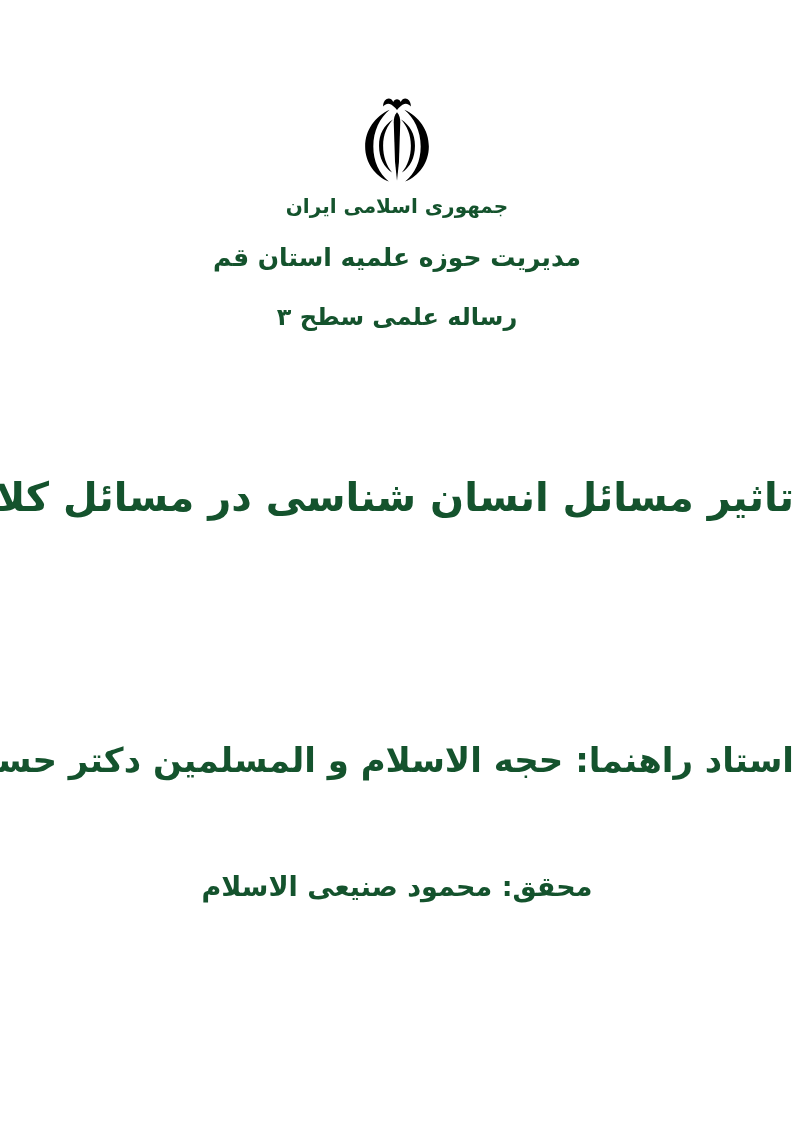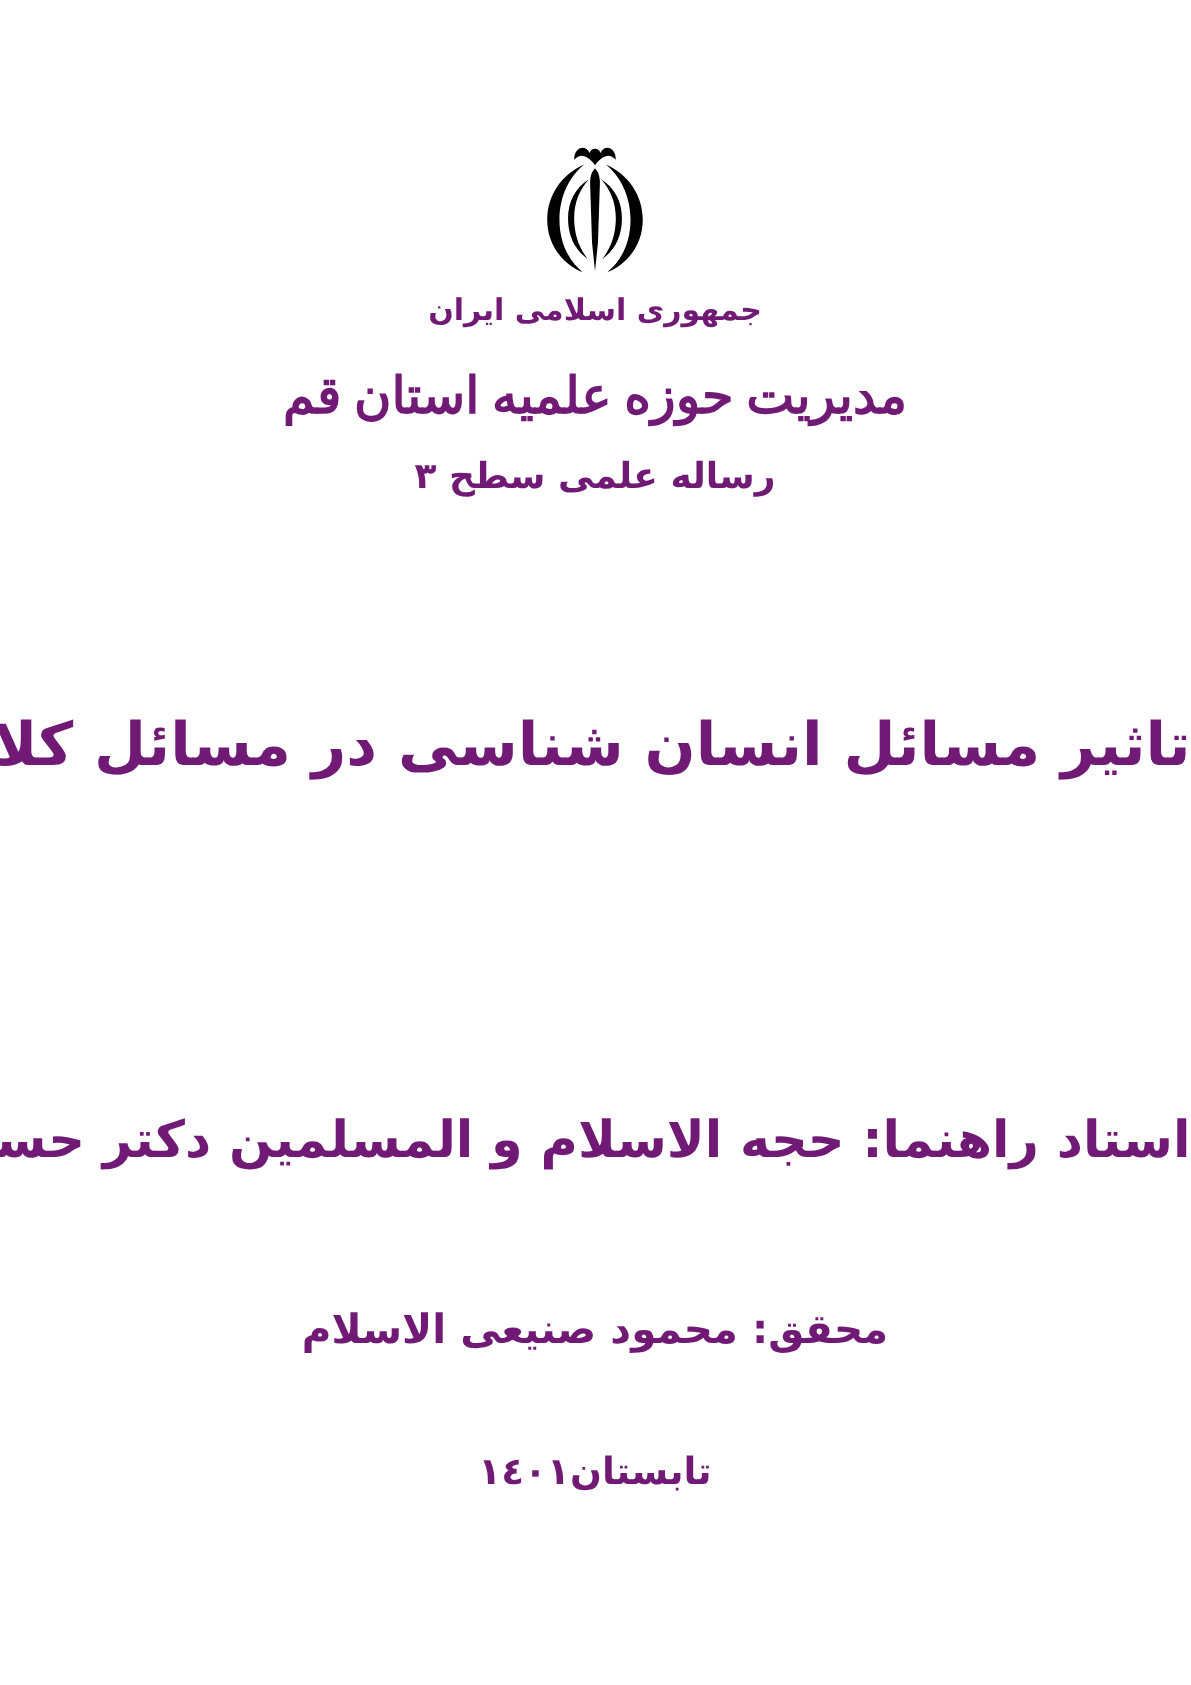--- a/index.html
+++ b/index.html
@@ -8,21 +8,21 @@
     background: #ffffff;
   }
   .page {
     position: relative;
     width: 794px;
     height: 1123px;
     margin: 0 auto;
     background: #ffffff;
     overflow: hidden;
     font-family: "DejaVu Sans", sans-serif;
-    color: #701a75;
+    color: #14532d;
     direction: rtl;
   }
   .centered-line {
     position: absolute;
     left: 0;
     width: 100%;
     text-align: center;
     font-weight: bold;
     direction: rtl;
     white-space: nowrap;
@@ -30,21 +30,21 @@
   .emblem {
     position: absolute;
     left: 50%;
     transform: translateX(-50%);
     top: 95px;
     width: 88px;
     height: 98px;
   }
   .emblem svg { display: block; width: 100%; height: 100%; }
   .country-line   { top: 194px; font-size: 20px; }
-  .org-line       { top: 243px; font-size: 34px; font-family: Liberation Serif, serif; }
+  .org-line       { top: 243px; font-size: 25px; }
   .level-line     { top: 303px; font-size: 24px; }
   .title-line-1   { top: 474px; font-size: 40px; }
   .title-line-2   { top: 560px; font-size: 40px; }
   .supervisor-line{ top: 740px; font-size: 34px; }
   .researcher-line{ top: 871px; font-size: 27px; }
   .date-line      { top: 966px; font-size: 25px; }
 </style>
 </head>
 <body>
 
@@ -79,15 +79,14 @@
 
   <div class="centered-line level-line">رساله علمی سطح ٣</div>
 
   <div class="centered-line title-line-1">تاثیر مسائل انسان شناسی در مسائل کلامی</div>
 
 
   <div class="centered-line supervisor-line">استاد راهنما: حجه الاسلام و المسلمین دکتر حسین دیبا</div>
 
   <div class="centered-line researcher-line">محقق: محمود صنیعی الاسلام</div>
 
-  <div class="centered-line date-line">تابستان١٤٠١</div>
 
 </div>
 
 </body></html>

